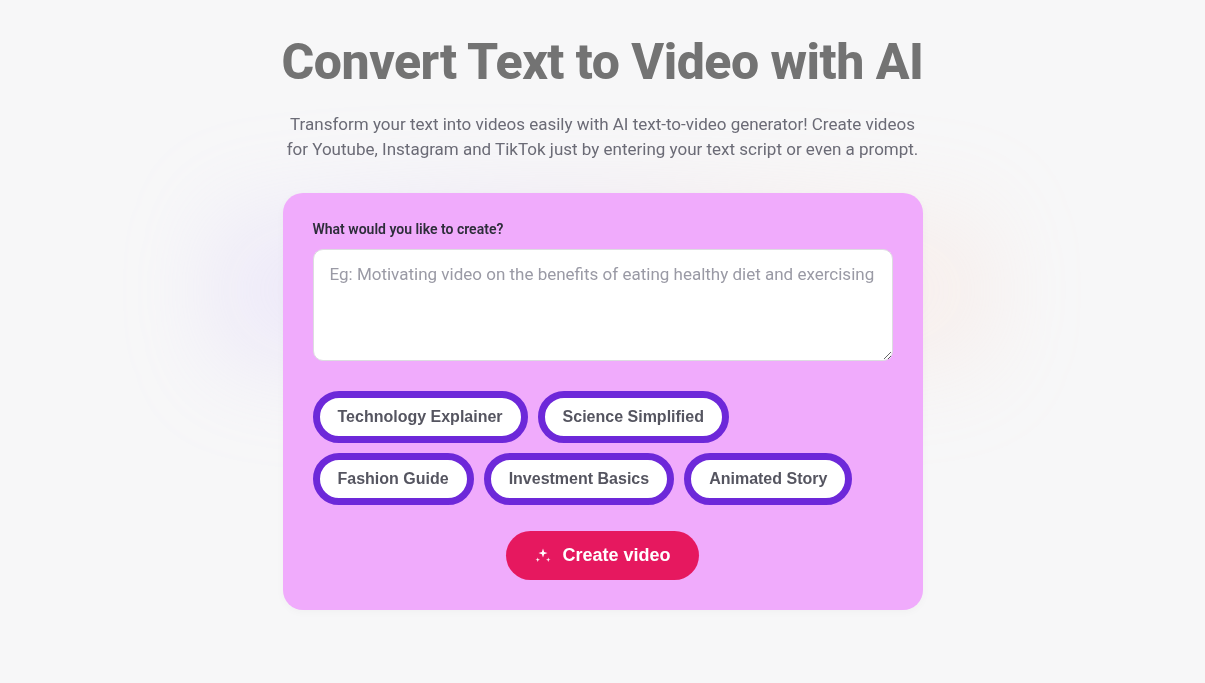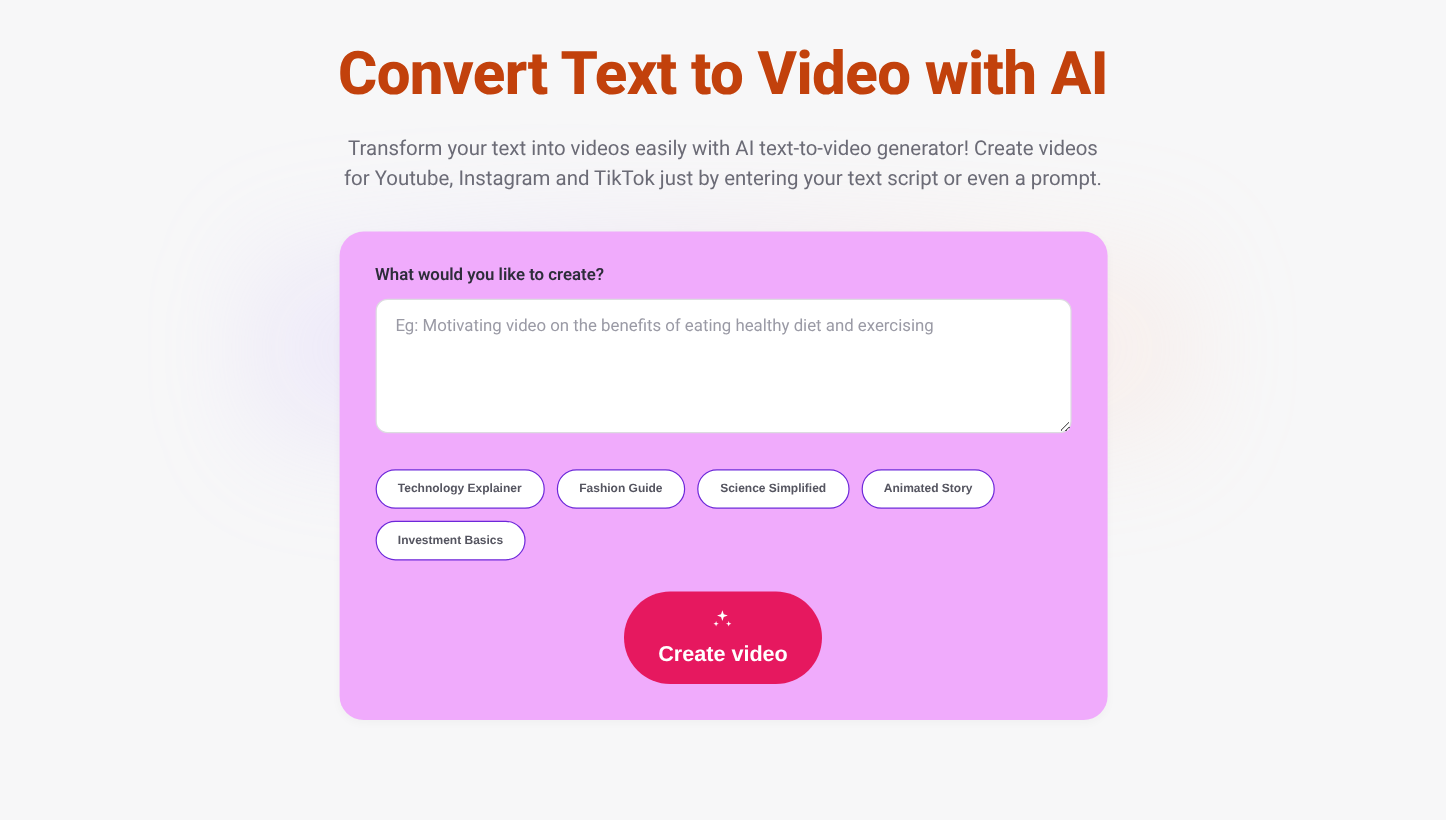--- a/index.html
+++ b/index.html
@@ -31,21 +31,21 @@
       position: relative;
       z-index: 1;
       display: flex;
       flex-direction: column;
       align-items: center;
       padding-top: 32px;
     }
     .title {
       font-size: 50px;
       font-weight: 800;
-      color: #c2410c;
+      color: #737373;
       text-align: center;
       line-height: 1.2;
       max-width: 700px;
       letter-spacing: -0.5px;
     }
     .subtitle {
       font-size: 17px;
       color: #6b6b76;
       text-align: center;
       max-width: 640px;
@@ -66,41 +66,41 @@
       font-weight: 600;
       color: #2d2d3a;
       margin-bottom: 12px;
     }
     .prompt-input {
       width: 100%;
       min-height: 112px;
       border: 1px solid #dcdce0;
       border-radius: 10px;
       padding: 14px 16px;
-      font-size: 14px;
+      font-size: 17px;
       font-family: inherit;
       color: #2d2d3a;
       resize: vertical;
       outline: none;
     }
     .prompt-input::placeholder {
       color: #9a9aa5;
     }
     .chips {
       display: flex;
       flex-wrap: wrap;
       gap: 10px;
       margin-top: 26px;
     }
     .chip {
-      border: 1px solid #6d28d9;
+      border: 7px solid #6d28d9;
       background: #ffffff;
       border-radius: 999px;
       padding: 10px 18px;
-      font-size: 10px;
+      font-size: 16px;
       font-weight: 600;
       color: #555560;
       cursor: pointer;
       white-space: nowrap;
     }
     .create-btn-wrapper {
       display: flex;
       justify-content: center;
       margin-top: 26px;
     }
@@ -109,21 +109,20 @@
       color: #ffffff;
       border: none;
       border-radius: 999px;
       padding: 14px 28px;
       font-size: 18px;
       font-weight: 700;
       cursor: pointer;
       display: inline-flex;
       align-items: center;
       gap: 10px;
-      flex-direction: column;
     }
     .sparkle-icon {
       width: 18px;
       height: 18px;
       display: inline-block;
     }
   </style>
 </head>
 <body>
 
@@ -132,24 +131,24 @@
 <div class="container">
   <h1 class="title">Convert Text to Video with AI</h1>
   <p class="subtitle">Transform your text into videos easily with AI text-to-video generator! Create videos for Youtube, Instagram and TikTok just by entering your text script or even a prompt.</p>
 
   <div class="card">
     <div class="prompt-label">What would you like to create?</div>
     <textarea class="prompt-input" placeholder="Eg: Motivating video on the benefits of eating healthy diet and exercising" style=""></textarea>
 
     <div class="chips">
       <button class="chip">Technology Explainer</button>
+      <button class="chip">Science Simplified</button>
       <button class="chip">Fashion Guide</button>
-      <button class="chip">Science Simplified</button>
+      <button class="chip">Investment Basics</button>
       <button class="chip">Animated Story</button>
-      <button class="chip">Investment Basics</button>
     </div>
 
     <div class="create-btn-wrapper">
       <button class="create-btn">
         <span class="sparkle-icon">
           <svg viewBox="0 0 24 24" fill="currentColor" width="18" height="18">
             <path d="M12 2l1.5 4.5L18 8l-4.5 1.5L12 14l-1.5-4.5L6 8l4.5-1.5L12 2zM19 14l.75 2.25L22 17l-2.25.75L19 20l-.75-2.25L16 17l2.25-.75L19 14zM5 14l.75 2.25L8 17l-2.25.75L5 20l-.75-2.25L2 17l2.25-.75L5 14z"></path>
           </svg>
         </span>
         <span>Create video</span>

